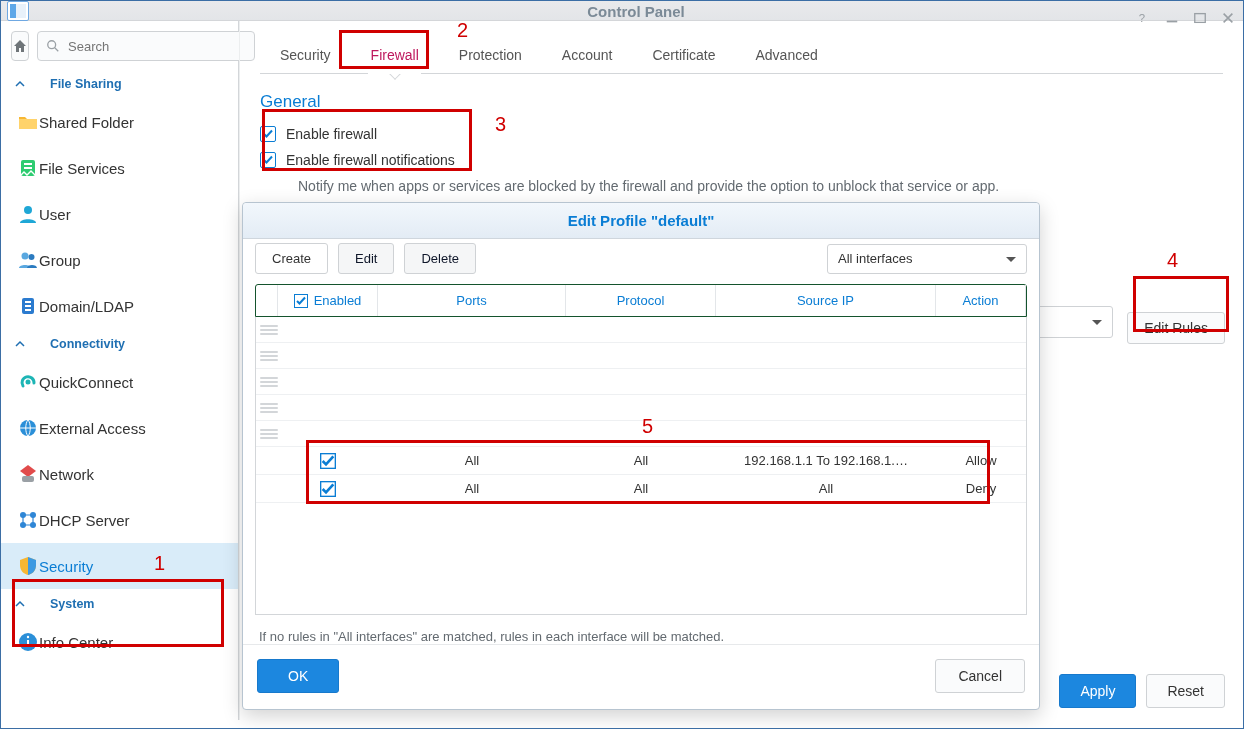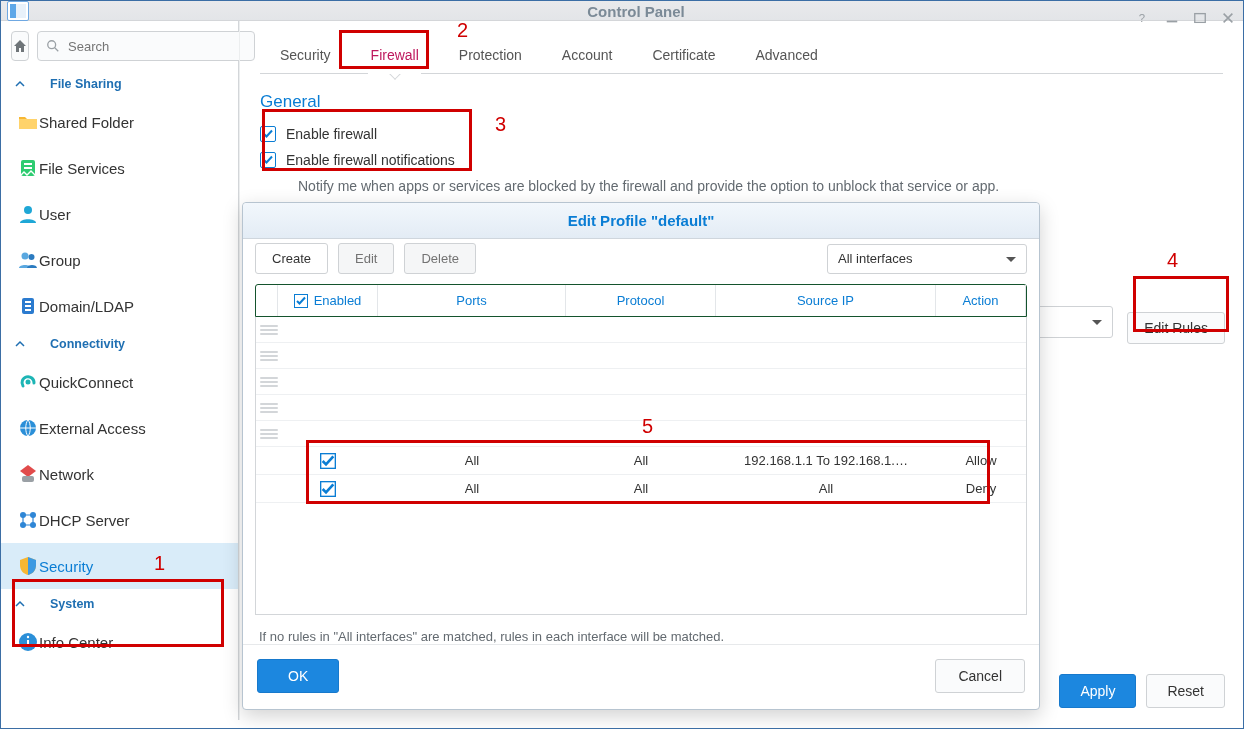--- a/index.html
+++ b/index.html
@@ -65,21 +65,21 @@
   .footerbtns{position:absolute;right:18px;bottom:12px;display:flex;gap:10px}
   .btn{padding:8px 20px;border-radius:3px;border:1px solid #cfd2d5;background:#fafbfc;font-size:14px;cursor:pointer}
   .btn.primary{background:#1c87df;border-color:#1779cc;color:#fff}
 
   
   .modal{position:absolute;left:241px;top:201px;width:798px;height:508px;background:#fff;border:1px solid #b7c4d0;border-radius:4px;box-shadow:0 6px 20px rgba(0,0,0,0.18);z-index:5;display:flex;flex-direction:column}
   .modal-title{background:linear-gradient(#f2f7fc,#e3ecf5);text-align:center;color:#0a7dd4;font-weight:600;font-size:15px;padding:9px;border-bottom:1px solid #cfd6dd;border-radius:4px 4px 0 0}
   .modal-body{flex:1;padding:4px 12px 0;display:flex;flex-direction:column;position:relative}
   .toolbar{display:flex;gap:10px;align-items:center}
   .tbtn{padding:7px 16px;border:1px solid #cfd2d5;border-radius:3px;background:#fff;font-size:13px;color:#333}
-  .tbtn[disabled]{color:#737373;background:#f5f6f7}
+  .tbtn[disabled]{color:#0f172a;background:#f5f6f7}
   .iface{margin-left:auto;width:200px;height:30px;border:1px solid #cfd2d5;border-radius:3px;display:flex;align-items:center;padding:0 10px;position:relative}
   .iface:after{content:"";position:absolute;right:10px;top:12px;border:5px solid transparent;border-top-color:#555}
 
   .thead{display:flex;border:1px solid #14532d;border-radius:3px 3px 0 0;margin-top:10px;color:#0a7dd4;font-size:13px}
   .thead .cell{padding:8px 6px;text-align:center;border-right:1px solid #e3e6e9}
   .c-drag{width:22px}
   .c-en{width:100px;display:flex;align-items:center;justify-content:center;gap:6px}
   .c-ports{flex:1}
   .c-proto{width:150px}
   .c-src{width:220px}

